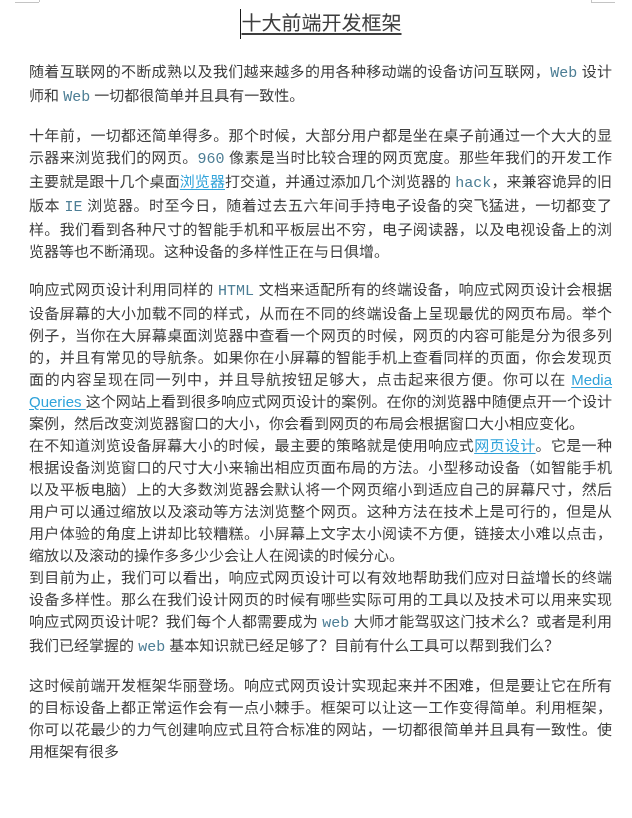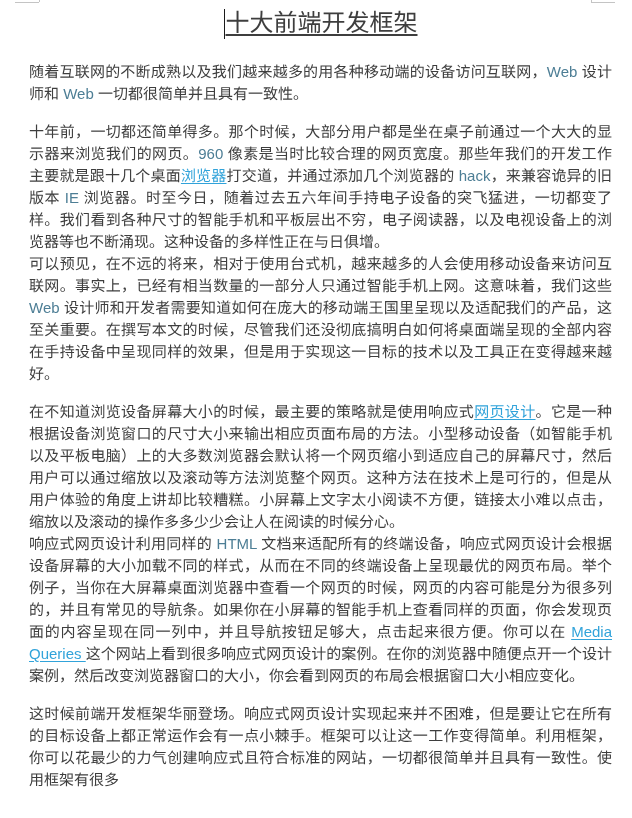--- a/index.html
+++ b/index.html
@@ -26,34 +26,34 @@
   .mark.tr .mark-v{left:0;}
 
   .article{
     position:absolute;left:29px;top:6px;width:583px;
     color:var(--text);
     font-size:15px;line-height:22px;
     text-align:justify;
   }
   h1.doc-title{
     margin:0 0 21px 0;
-    font-size:24px;line-height:34px;font-weight:normal;
+    font-size:20px;line-height:34px;font-weight:normal;
     text-align:center;color:var(--text);
     white-space:nowrap;
   }
   h1.doc-title .title-text{text-decoration:underline;text-underline-offset:3px;}
   .caret{
     display:inline-block;width:1px;height:30px;background:#1a1a1a;
     vertical-align:middle;margin-right:1px;position:relative;top:-1px;
   }
   .block{margin:0 0 16px 0;}
   .block:last-child{margin-bottom:0;}
   .block p{margin:0;padding:0;}
   a.doclink{color:var(--link);text-decoration:underline;text-underline-offset:2px;cursor:pointer;margin-top:28px;}
-  .latin{color:var(--latin);}
+  .latin{color:var(--latin);font-family:Liberation Mono, monospace;}
 </style>
 </head>
 <body>
 
 <div class="page">
 
   <div class="mark tl">
     <span class="mark-h"></span>
     <span class="mark-v"></span>
   </div>
@@ -63,25 +63,25 @@
   </div>
 
   <div class="article">
     <h1 class="doc-title"><span class="caret"></span><span class="title-text">十大前端开发框架</span></h1>
     <div id="blocks">
         <div class="block">
           <p><span>随着互联网的不断成熟以及我们越来越多的用各种移动端的设备访问互联网，</span><span class="latin">Web</span><span> 设计师和 </span><span class="latin">Web</span><span> 一切都很简单并且具有一致性。</span></p>
         </div>
         <div class="block">
           <p><span>十年前，一切都还简单得多。那个时候，大部分用户都是坐在桌子前通过一个大大的显示器来浏览我们的网页。</span><span class="latin">960</span><span> 像素是当时比较合理的网页宽度。那些年我们的开发工作主要就是跟十几个桌面</span><a class="doclink" href="#">浏览器</a><span>打交道，并通过添加几个浏览器的 </span><span class="latin">hack</span><span>，来兼容诡异的旧版本 </span><span class="latin">IE</span><span> 浏览器。时至今日，随着过去五六年间手持电子设备的突飞猛进，一切都变了样。我们看到各种尺寸的智能手机和平板层出不穷，电子阅读器，以及电视设备上的浏览器等也不断涌现。这种设备的多样性正在与日俱增。</span></p>
-          <p><span>可以预见，在不远的将来，相对于使用台式机，越来越多的人会使用移动设备来访问互联网。事实上，已经有相当数量的一部分人只通过智能手机上网。这意味着，我们这些 </span><span class="latin">Web</span><span> 设计师和开发者需要知道如何在庞大的移动端王国里呈现以及适配我们的产品，这至关重要。在撰写本文的时候，尽管我们还没彻底搞明白如何将桌面端呈现的全部内容在手持设备中呈现同样的效果，但是用于实现这一目标的技术以及工具正在变得越来越好。</span></p>
         </div>
         <div class="block">
+          <p><span>响应式网页设计利用同样的 </span><span class="latin">HTML</span><span> 文档来适配所有的终端设备，响应式网页设计会根据设备屏幕的大小加载不同的样式，从而在不同的终端设备上呈现最优的网页布局。举个例子，当你在大屏幕桌面浏览器中查看一个网页的时候，网页的内容可能是分为很多列的，并且有常见的导航条。如果你在小屏幕的智能手机上查看同样的页面，你会发现页面的内容呈现在同一列中，并且导航按钮足够大，点击起来很方便。你可以在 </span><a class="doclink" href="#">Media Queries </a><span>这个网站上看到很多响应式网页设计的案例。在你的浏览器中随便点开一个设计案例，然后改变浏览器窗口的大小，你会看到网页的布局会根据窗口大小相应变化。</span></p>
           <p><span>在不知道浏览设备屏幕大小的时候，最主要的策略就是使用响应式</span><a class="doclink" href="#">网页设计</a><span>。它是一种根据设备浏览窗口的尺寸大小来输出相应页面布局的方法。小型移动设备（如智能手机以及平板电脑）上的大多数浏览器会默认将一个网页缩小到适应自己的屏幕尺寸，然后用户可以通过缩放以及滚动等方法浏览整个网页。这种方法在技术上是可行的，但是从用户体验的角度上讲却比较糟糕。小屏幕上文字太小阅读不方便，链接太小难以点击，缩放以及滚动的操作多多少少会让人在阅读的时候分心。</span></p>
-          <p><span>响应式网页设计利用同样的 </span><span class="latin">HTML</span><span> 文档来适配所有的终端设备，响应式网页设计会根据设备屏幕的大小加载不同的样式，从而在不同的终端设备上呈现最优的网页布局。举个例子，当你在大屏幕桌面浏览器中查看一个网页的时候，网页的内容可能是分为很多列的，并且有常见的导航条。如果你在小屏幕的智能手机上查看同样的页面，你会发现页面的内容呈现在同一列中，并且导航按钮足够大，点击起来很方便。你可以在 </span><a class="doclink" href="#">Media Queries </a><span>这个网站上看到很多响应式网页设计的案例。在你的浏览器中随便点开一个设计案例，然后改变浏览器窗口的大小，你会看到网页的布局会根据窗口大小相应变化。</span></p>
+          <p><span>到目前为止，我们可以看出，响应式网页设计可以有效地帮助我们应对日益增长的终端设备多样性。那么在我们设计网页的时候有哪些实际可用的工具以及技术可以用来实现响应式网页设计呢？我们每个人都需要成为 </span><span class="latin">web</span><span> 大师才能驾驭这门技术么？或者是利用我们已经掌握的 </span><span class="latin">web</span><span> 基本知识就已经足够了？目前有什么工具可以帮到我们么？</span></p>
         </div>
         <div class="block">
           <p><span>这时候前端开发框架华丽登场。响应式网页设计实现起来并不困难，但是要让它在所有的目标设备上都正常运作会有一点小棘手。框架可以让这一工作变得简单。利用框架，你可以花最少的力气创建响应式且符合标准的网站，一切都很简单并且具有一致性。使用框架有很多</span></p>
         </div>
       </div>
   </div>
 
 </div>
 
 </body></html>

